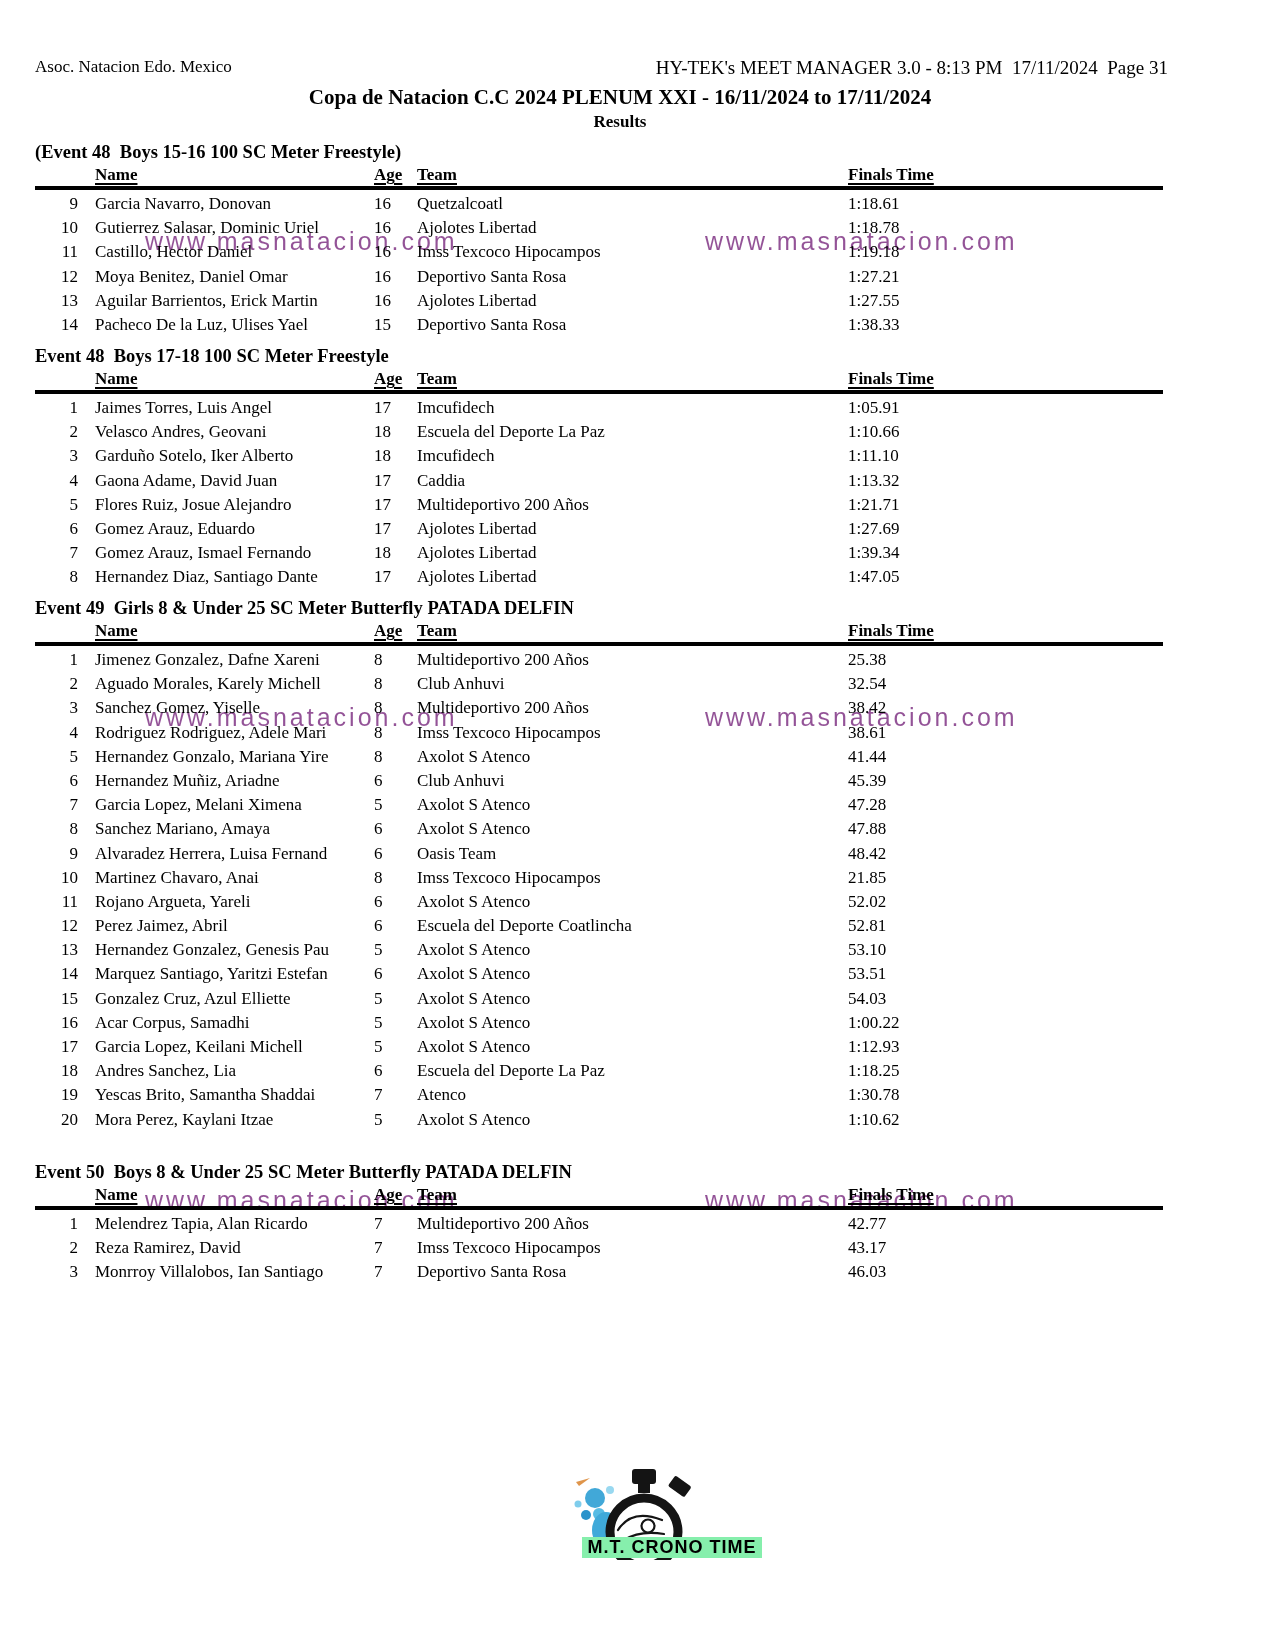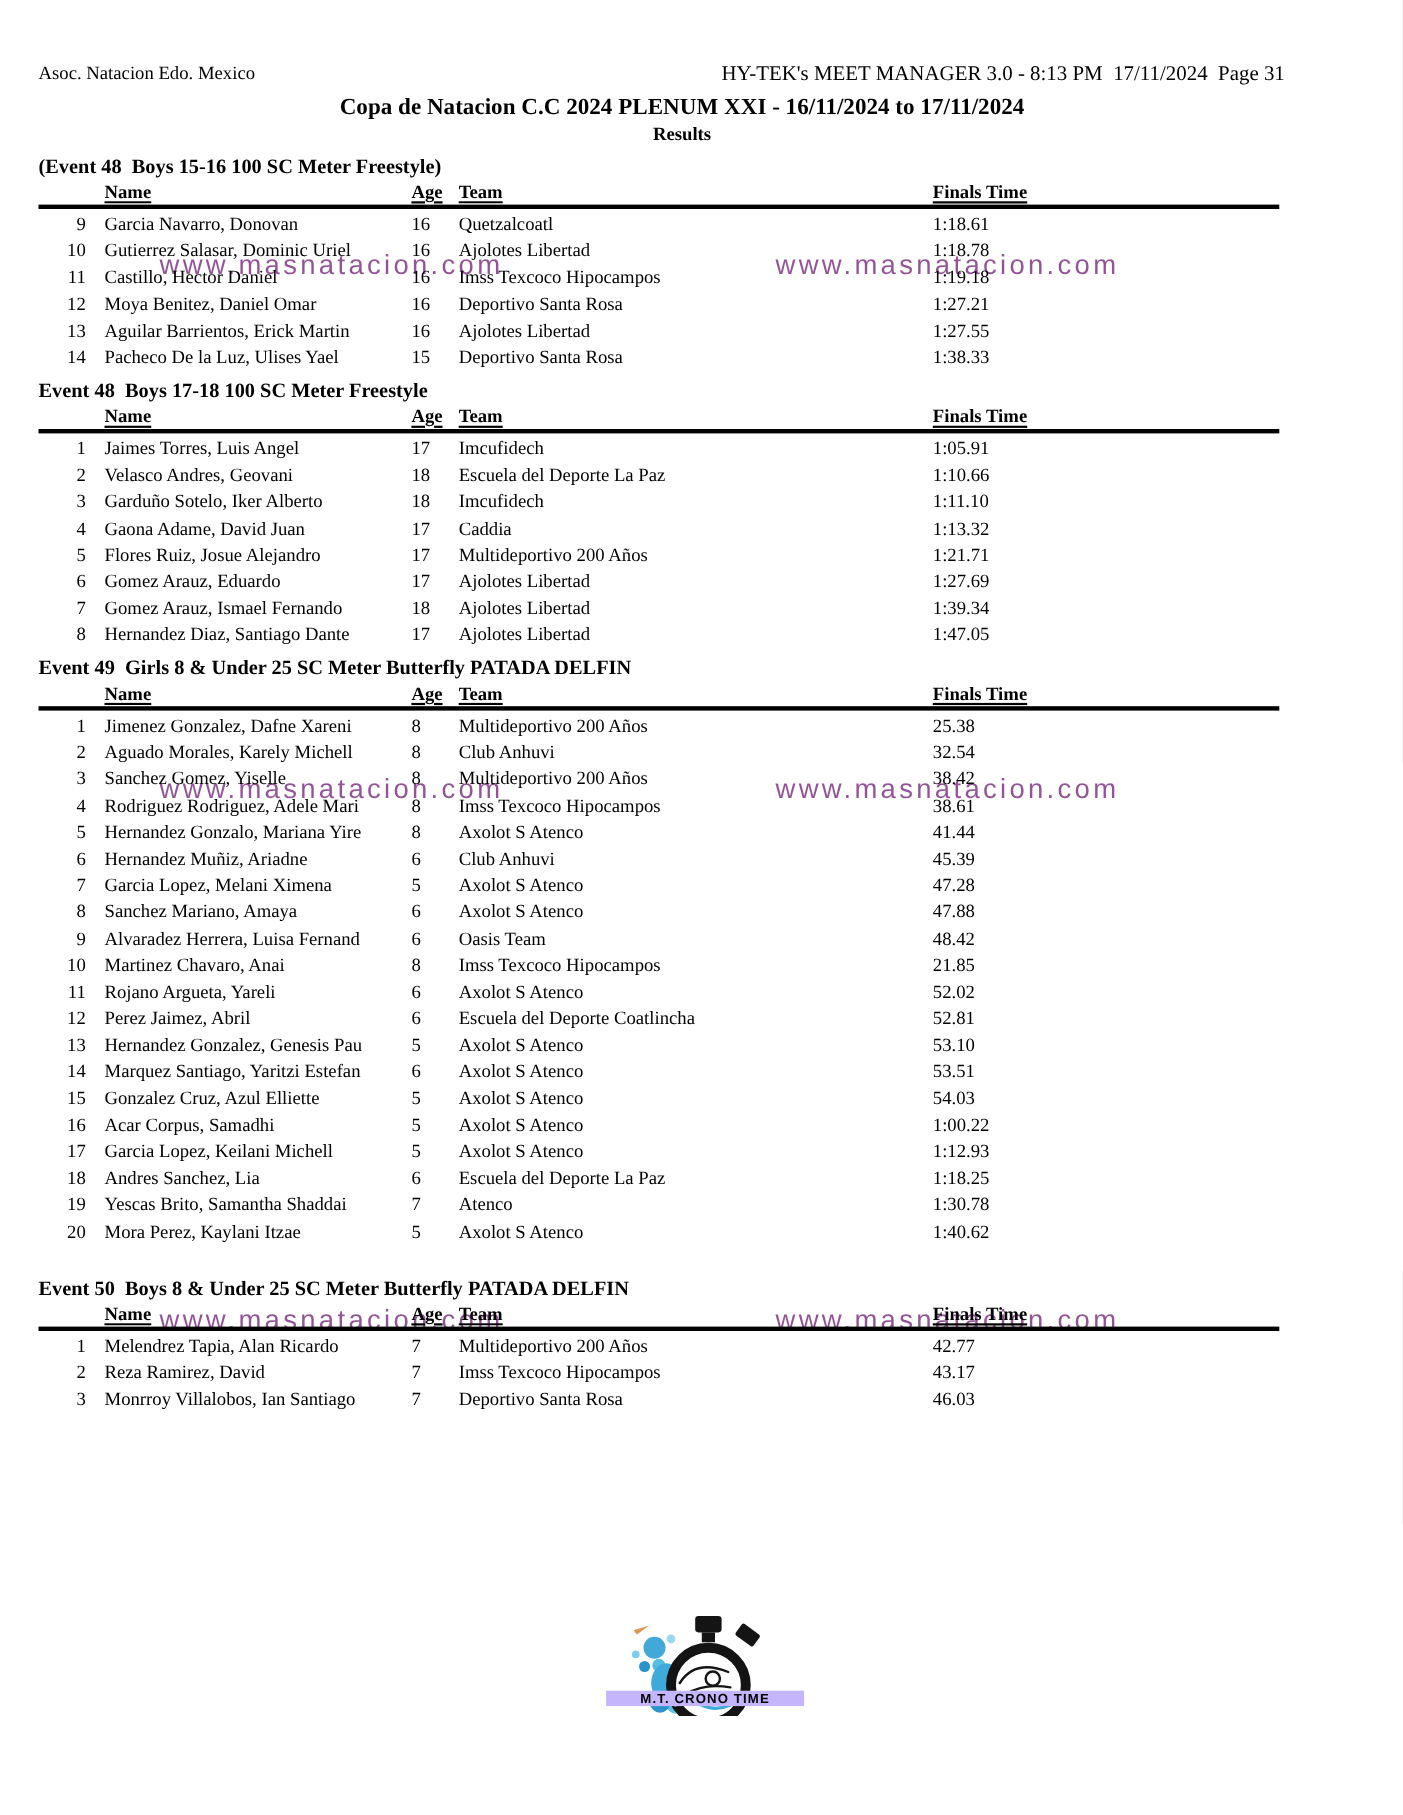--- a/index.html
+++ b/index.html
@@ -28,24 +28,24 @@
   .rule{height:4px;background:#000;margin-top:1px;}
   .rows{margin-top:2px;}
   .rows .trow{height:24.2px;line-height:24.2px;font-size:17px;}
   .c-rank{text-align:right;}
   .c-name{padding-left:17px;white-space:nowrap;overflow:hidden;}
   .c-age{padding-right:3px;font-family:Liberation Serif, serif;}
   .c-team{padding-left:9px;white-space:nowrap;overflow:hidden;}
   .c-time{text-align:left;padding-right:2px;}
   
   .logo-svg{position:absolute;left:566px;top:1468px;z-index:2;}
-  .logo-caption{position:absolute;left:551px;top:1537px;width:180px;z-index:3;
-    text-align:center;background:#c4b5fd;
+  .logo-caption{position:absolute;left:582px;top:1537px;width:180px;z-index:3;
+    text-align:center;background:#86efac;
     font-family:"Liberation Sans","DejaVu Sans",sans-serif;
-    font-weight:bold;font-size:12px;letter-spacing:1px;white-space:pre;}
+    font-weight:bold;font-size:18px;letter-spacing:1px;white-space:pre;}
 </style>
 </head>
 <body>
 
 <div class="page">
 
   <div class="wm" style="left:145px;top:227px">www.masnatacion.com</div>
   <div class="wm" style="left:705px;top:227px">www.masnatacion.com</div>
   <div class="wm" style="left:145px;top:703px">www.masnatacion.com</div>
   <div class="wm" style="left:705px;top:703px">www.masnatacion.com</div>
@@ -360,21 +360,21 @@
             <div class="c-age">7</div>
             <div class="c-team">Atenco</div>
             <div class="c-time">1:30.78</div>
             <div class="c-fill"></div>
           </div>
           <div class="trow">
             <div class="c-rank">20</div>
             <div class="c-name">Mora Perez, Kaylani Itzae</div>
             <div class="c-age">5</div>
             <div class="c-team">Axolot S Atenco</div>
-            <div class="c-time">1:40.62</div>
+            <div class="c-time">1:10.62</div>
             <div class="c-fill"></div>
           </div>
         </div>
       </div>
       <div class="section" style="top: 1160px;">
         <div class="evt-title">Event 50  Boys 8 &amp; Under 25 SC Meter Butterfly PATADA DELFIN</div>
         <div class="trow thead">
           <div class="c-rank"></div>
           <div class="c-name"><span class="hd">Name</span></div>
           <div class="c-age"><span class="hd">Age</span></div>

